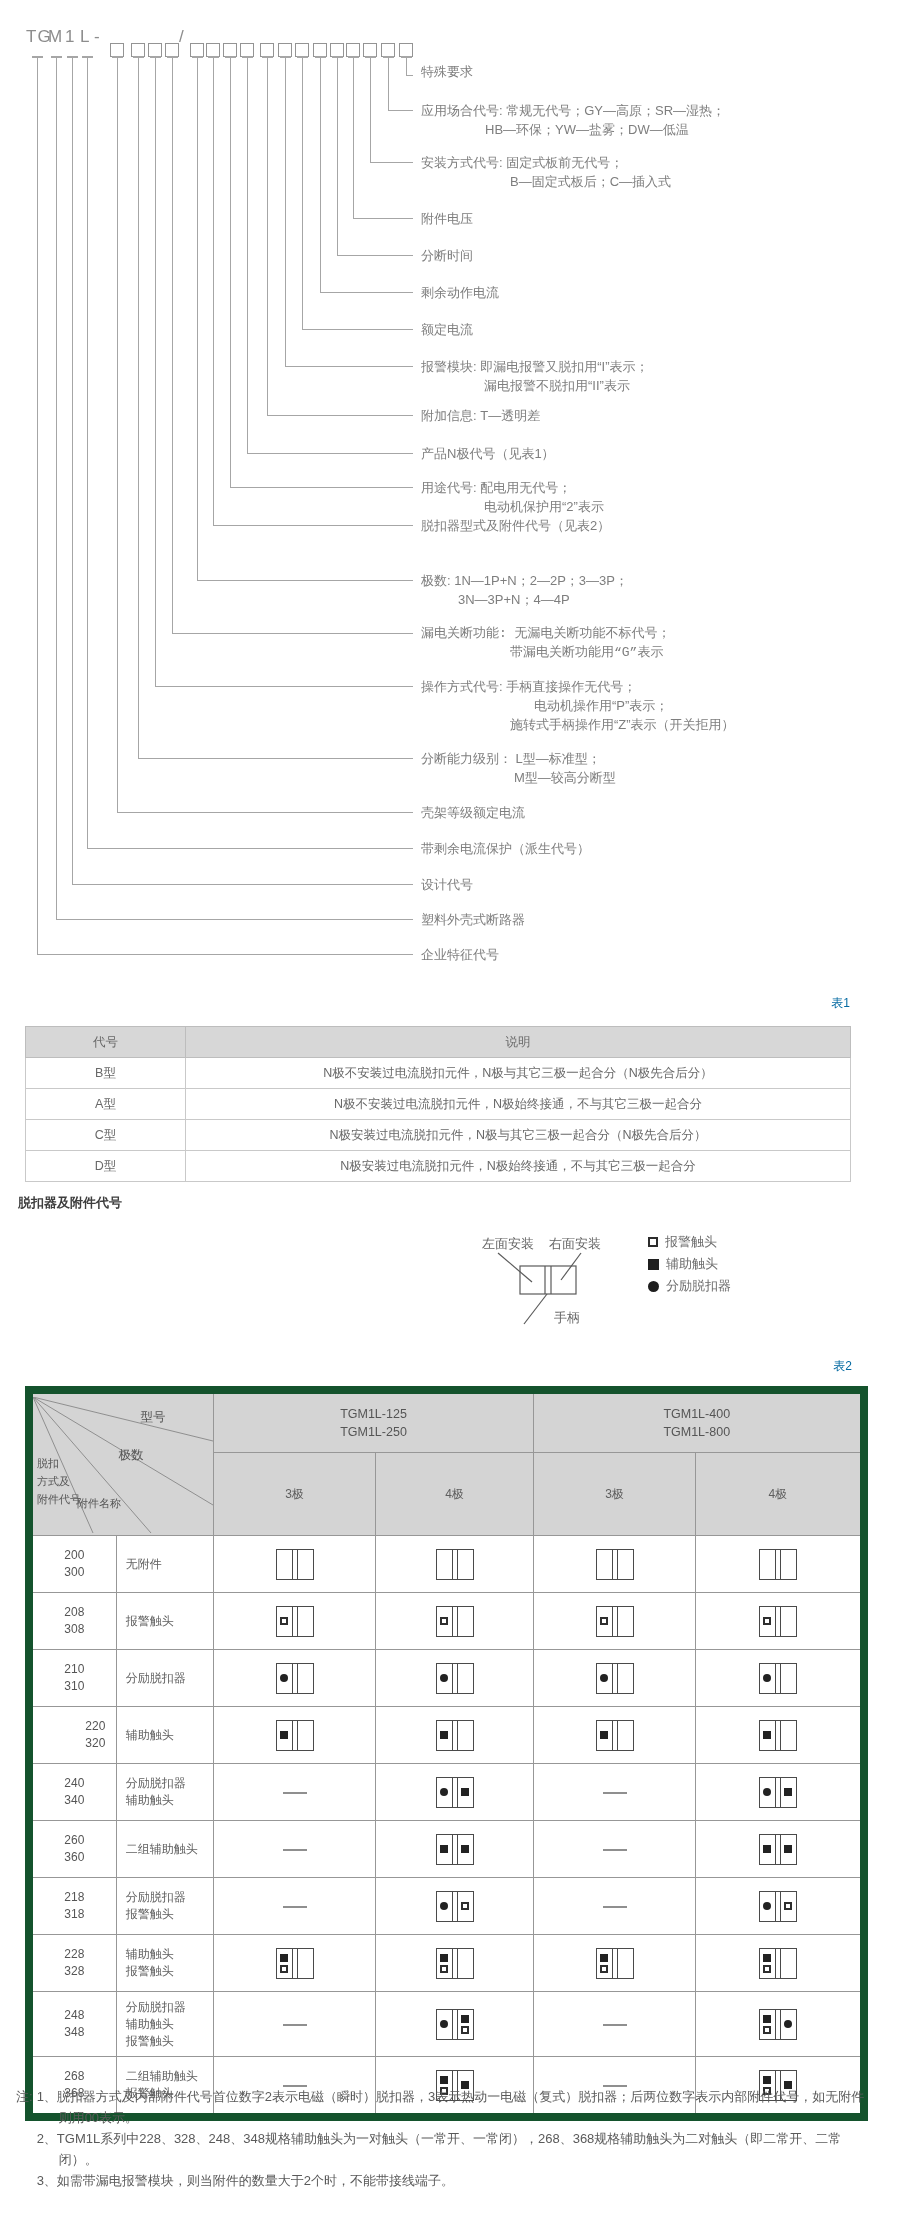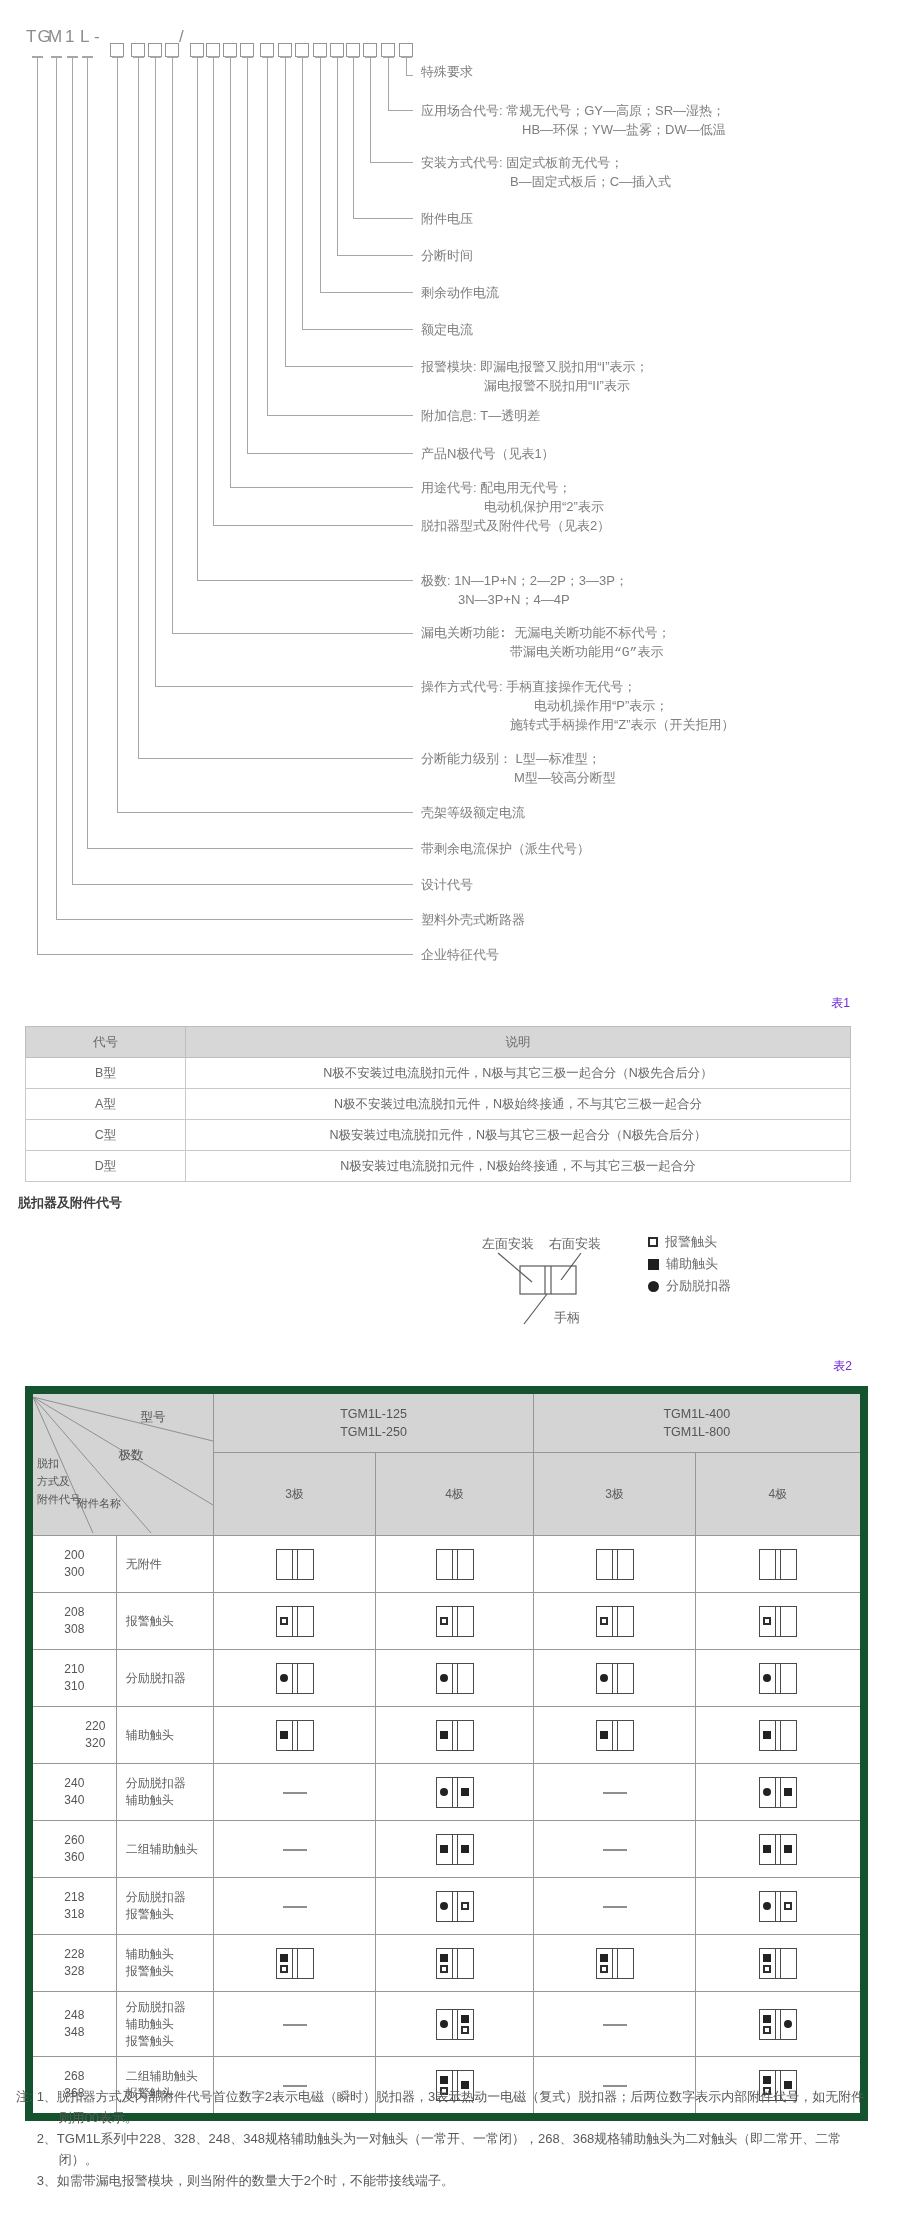--- a/index.html
+++ b/index.html
@@ -7,21 +7,21 @@
        font-family:"Liberation Sans","DejaVu Sans",sans-serif;color:#777}
   
   #tree{position:absolute;left:0;top:0;width:900px;height:990px}
   .mchar{position:absolute;top:27px;font-size:17px;color:#8d8d8d;letter-spacing:1px}
   .mbox{position:absolute;top:43px;width:12px;height:12px;border:1.5px solid #949494;display:block}
   .cap{position:absolute;top:56px;width:11px;height:2px;background:#a6a6a6;display:block}
   .vl{position:absolute;width:1px;background:#a6a6a6;display:block}
   .hl{position:absolute;height:1px;background:#a6a6a6;display:block}
   .tlabel{position:absolute;left:421px;font-size:13px;line-height:19px;color:#7e7e7e;white-space:nowrap}
   
-  .caption{position:absolute;font-size:12px;color:#6d28d9}
+  .caption{position:absolute;font-size:12px;color:#0369a1}
   #cap1{top:995px;left:0;width:850px;text-align:right}
   #cap2{top:1358px;left:0;width:852px;text-align:right}
   
   #table1{position:absolute;left:25px;top:1026px;width:826px;border-collapse:collapse;
           font-size:12.5px;color:#686868}
   #table1 th{background:#d7d7d7;font-weight:normal;height:28px;border:1px solid #bdbdbd}
   #table1 td{height:28px;border:1px solid #c9c9c9;text-align:center}
   
   #sec-heading{position:absolute;left:18px;top:1194px;font-size:13px;font-weight:bold;color:#3d3d3d}
   
@@ -115,21 +115,21 @@
     <i class="cap" style="left: 401px;"></i>
     <i class="vl" style="left: 406px; top: 58px; height: 17px;"></i>
     <i class="hl" style="top: 75px; left: 406px; width: 7px;"></i>
     <div class="tlabel" style="top: 62px;">
       <div style="">特殊要求</div>
     </div>
     <i class="vl" style="left: 388px; top: 58px; height: 52px;"></i>
     <i class="hl" style="top: 110px; left: 388px; width: 25px;"></i>
     <div class="tlabel" style="top: 101px;">
       <div style="">应用场合代号:  常规无代号；GY—高原；SR—湿热；</div>
-      <div style="margin-left: 101px;">HB—环保；YW—盐雾；DW—低温</div>
+      <div style="margin-left: 64px;">HB—环保；YW—盐雾；DW—低温</div>
     </div>
     <i class="vl" style="left: 370px; top: 58px; height: 104px;"></i>
     <i class="hl" style="top: 162px; left: 370px; width: 43px;"></i>
     <div class="tlabel" style="top: 153px;">
       <div style="">安装方式代号:  固定式板前无代号；</div>
       <div style="margin-left: 89px;">B—固定式板后；C—插入式</div>
     </div>
     <i class="vl" style="left: 353px; top: 58px; height: 160px;"></i>
     <i class="hl" style="top: 218px; left: 353px; width: 60px;"></i>
     <div class="tlabel" style="top: 209px;">

